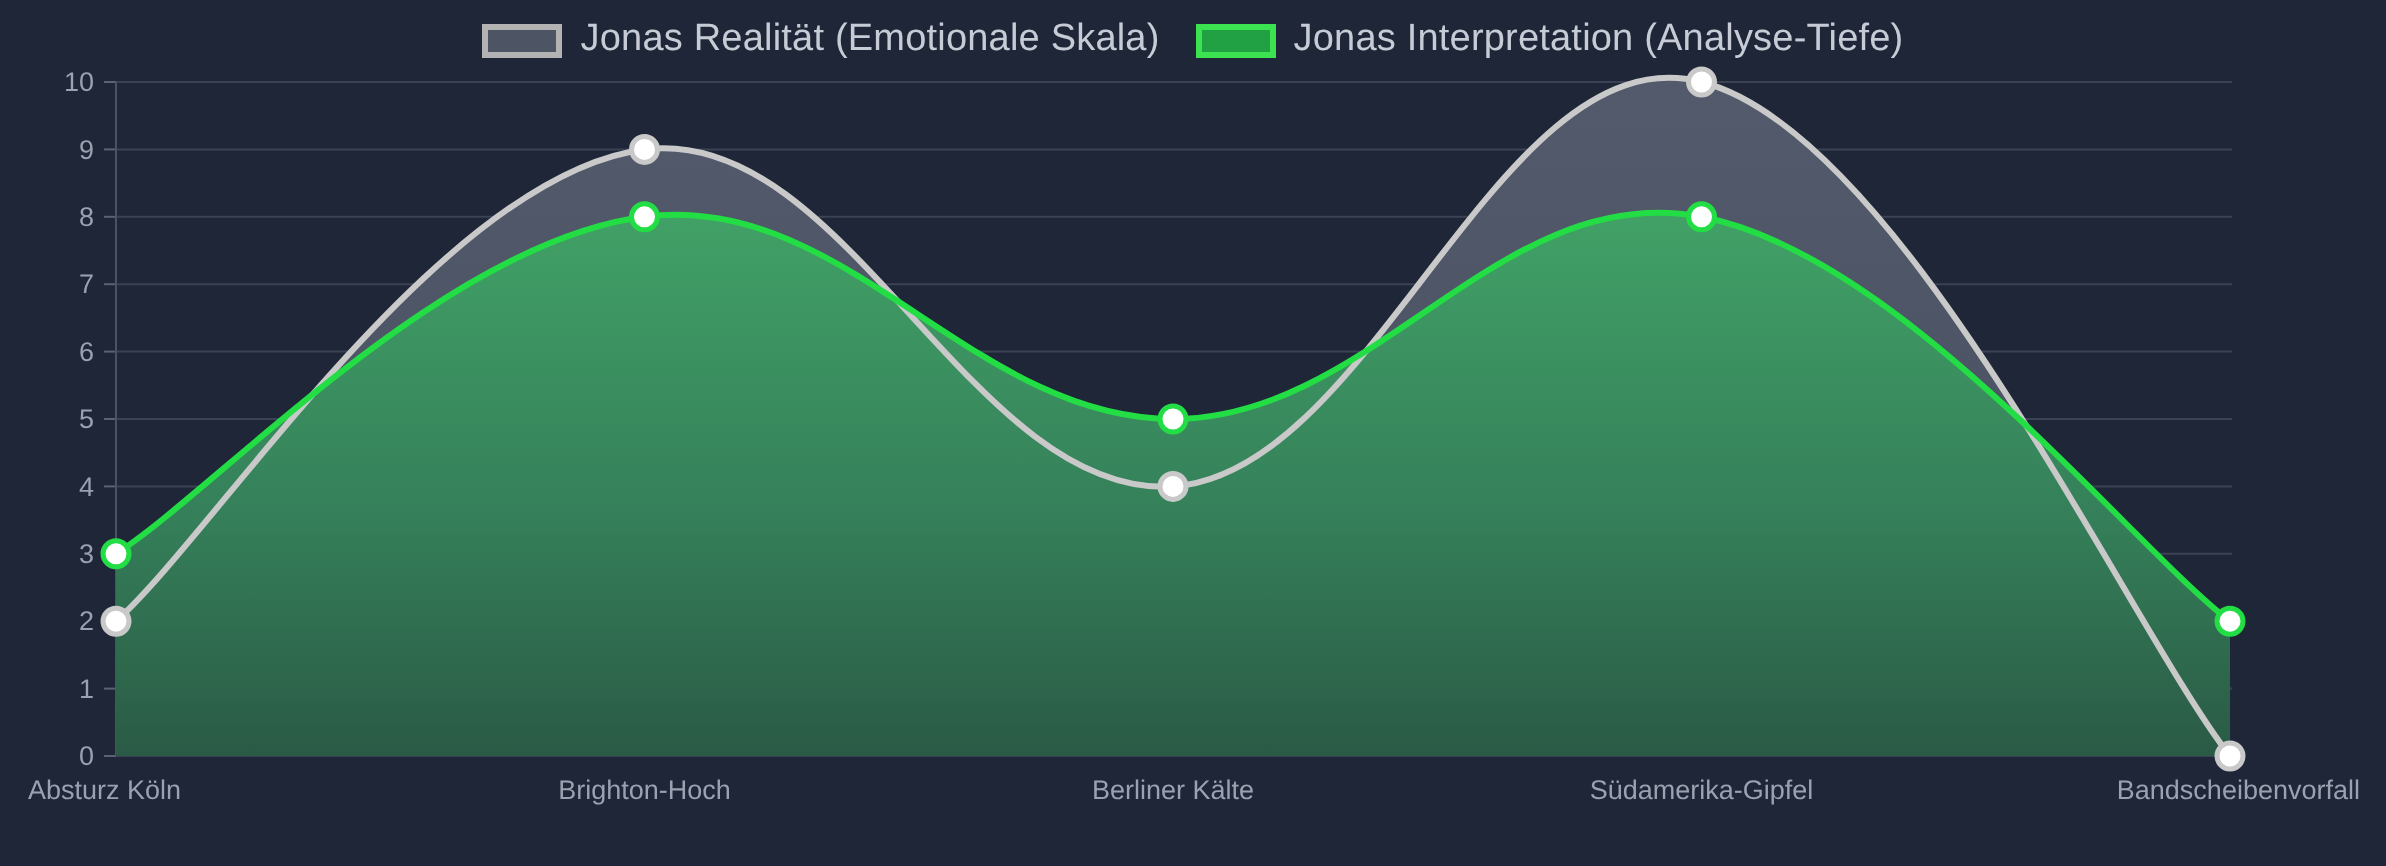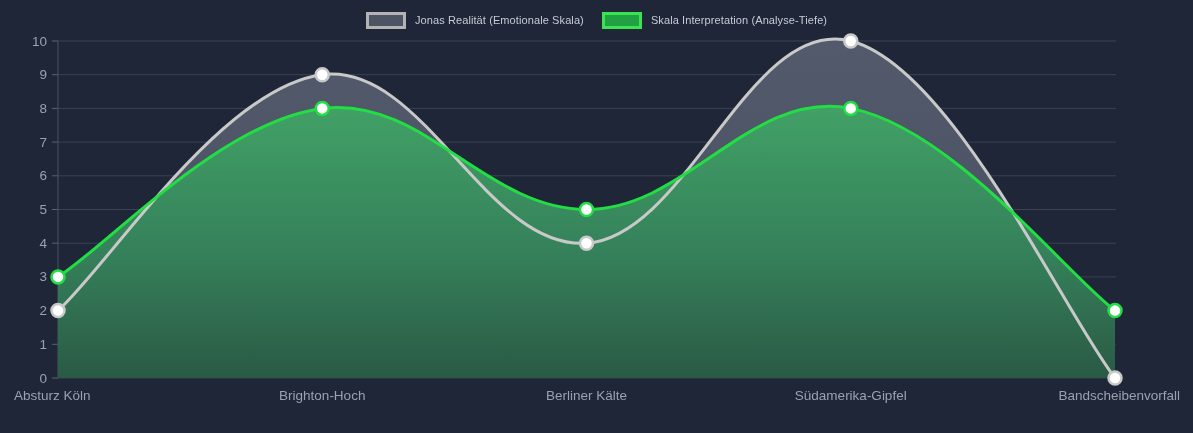--- a/index.html
+++ b/index.html
@@ -14,21 +14,21 @@
   .legend{
     position:absolute;left:0;top:8px;width:1193px;
     display:flex;justify-content:center;align-items:center;gap:18px;
     height:24px;
   }
   .legend-item{display:flex;align-items:center;gap:9px;cursor:pointer;}
   .swatch{width:40px;height:17px;box-sizing:border-box;}
   .swatch.gray{background:#4d5565;border:3px solid #b3b3b3;}
   .swatch.green{background:#22a044;border:3px solid #3ae34f;}
   .legend-label{
-    color:#c6cbd6;font-size:11px;letter-spacing:.1px;white-space:nowrap;
+    color:#c6cbd6;font-size:19px;letter-spacing:.1px;white-space:nowrap;
   }
 
   
   .plot-wrap{position:absolute;left:0;top:0;width:1193px;height:433px;}
   svg.plot{display:block;}
   .ytick{
     fill:#9aa2b1;font-size:13.5px;font-family:"Liberation Sans","DejaVu Sans",sans-serif;
     text-anchor:end;dominant-baseline:middle;
   }
   .xtick{
@@ -45,21 +45,21 @@
 
 <div id="chart-root">
 
   <div class="legend">
     <div class="legend-item">
       <span class="swatch gray"></span>
       <span class="legend-label">Jonas Realität (Emotionale Skala)</span>
     </div>
     <div class="legend-item">
       <span class="swatch green"></span>
-      <span class="legend-label">Skala Interpretation (Analyse-Tiefe)</span>
+      <span class="legend-label">Jonas Interpretation (Analyse-Tiefe)</span>
     </div>
   </div>
 
   <div class="plot-wrap">
     <svg class="plot" width="1193" height="433" viewBox="0 0 1193 433">
       <defs>
         <linearGradient id="greenGrad" x1="0" y1="0" x2="0" y2="1">
           <stop offset="0%" stop-color="#41a166"></stop>
           <stop offset="55%" stop-color="#35805a"></stop>
           <stop offset="100%" stop-color="#2a5a45"></stop>

